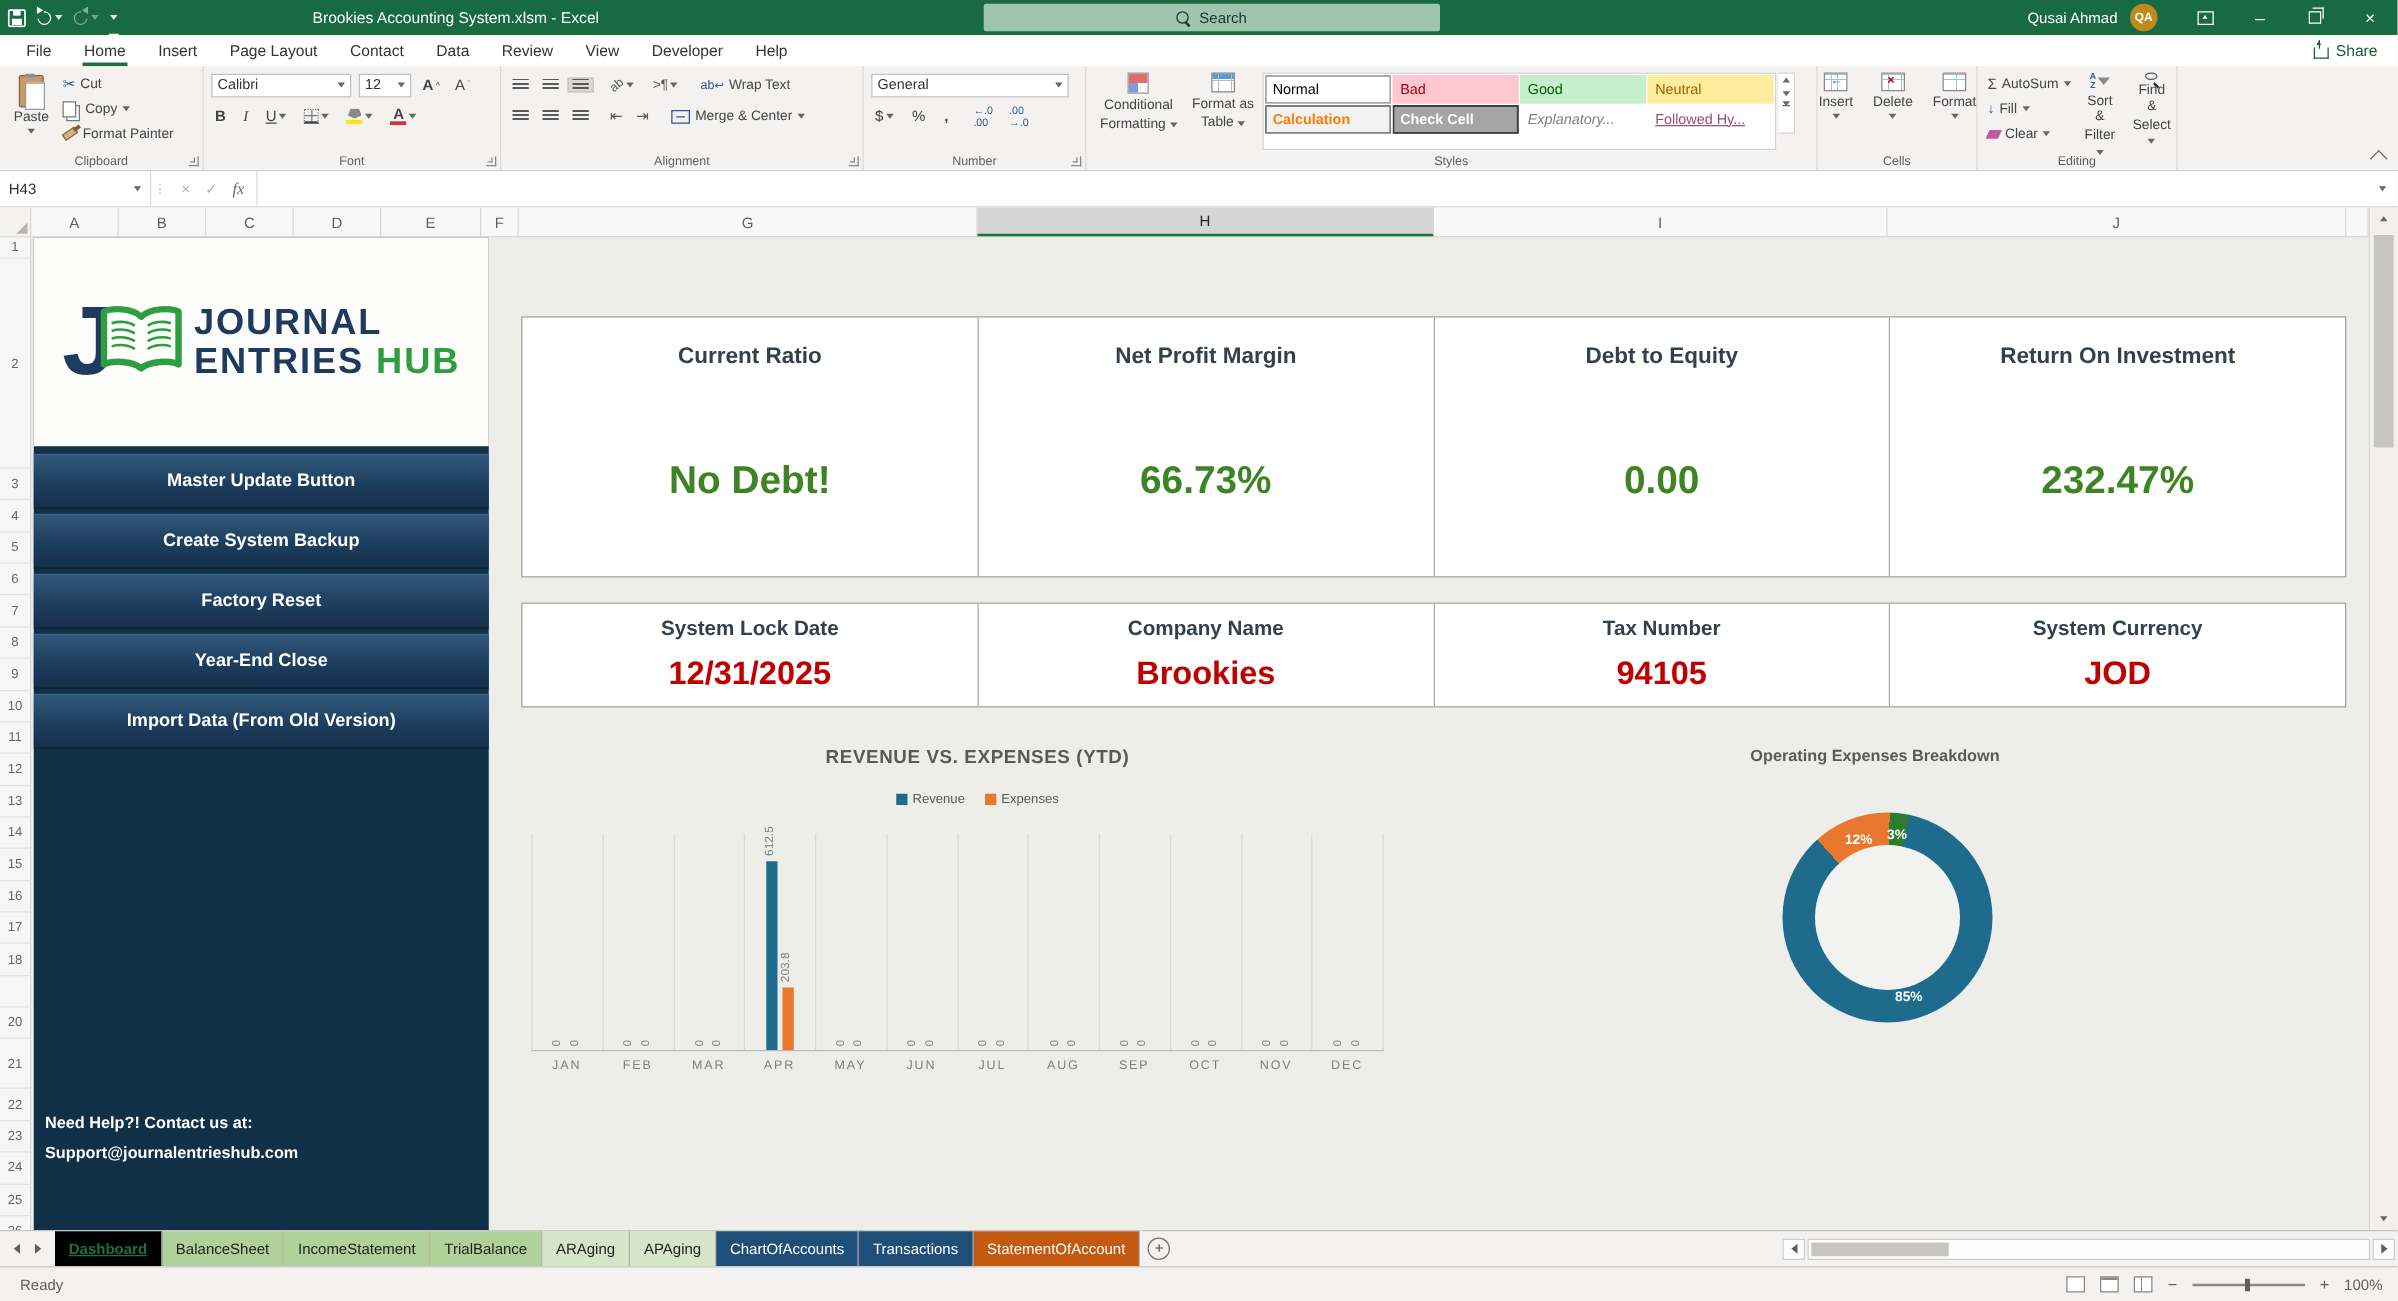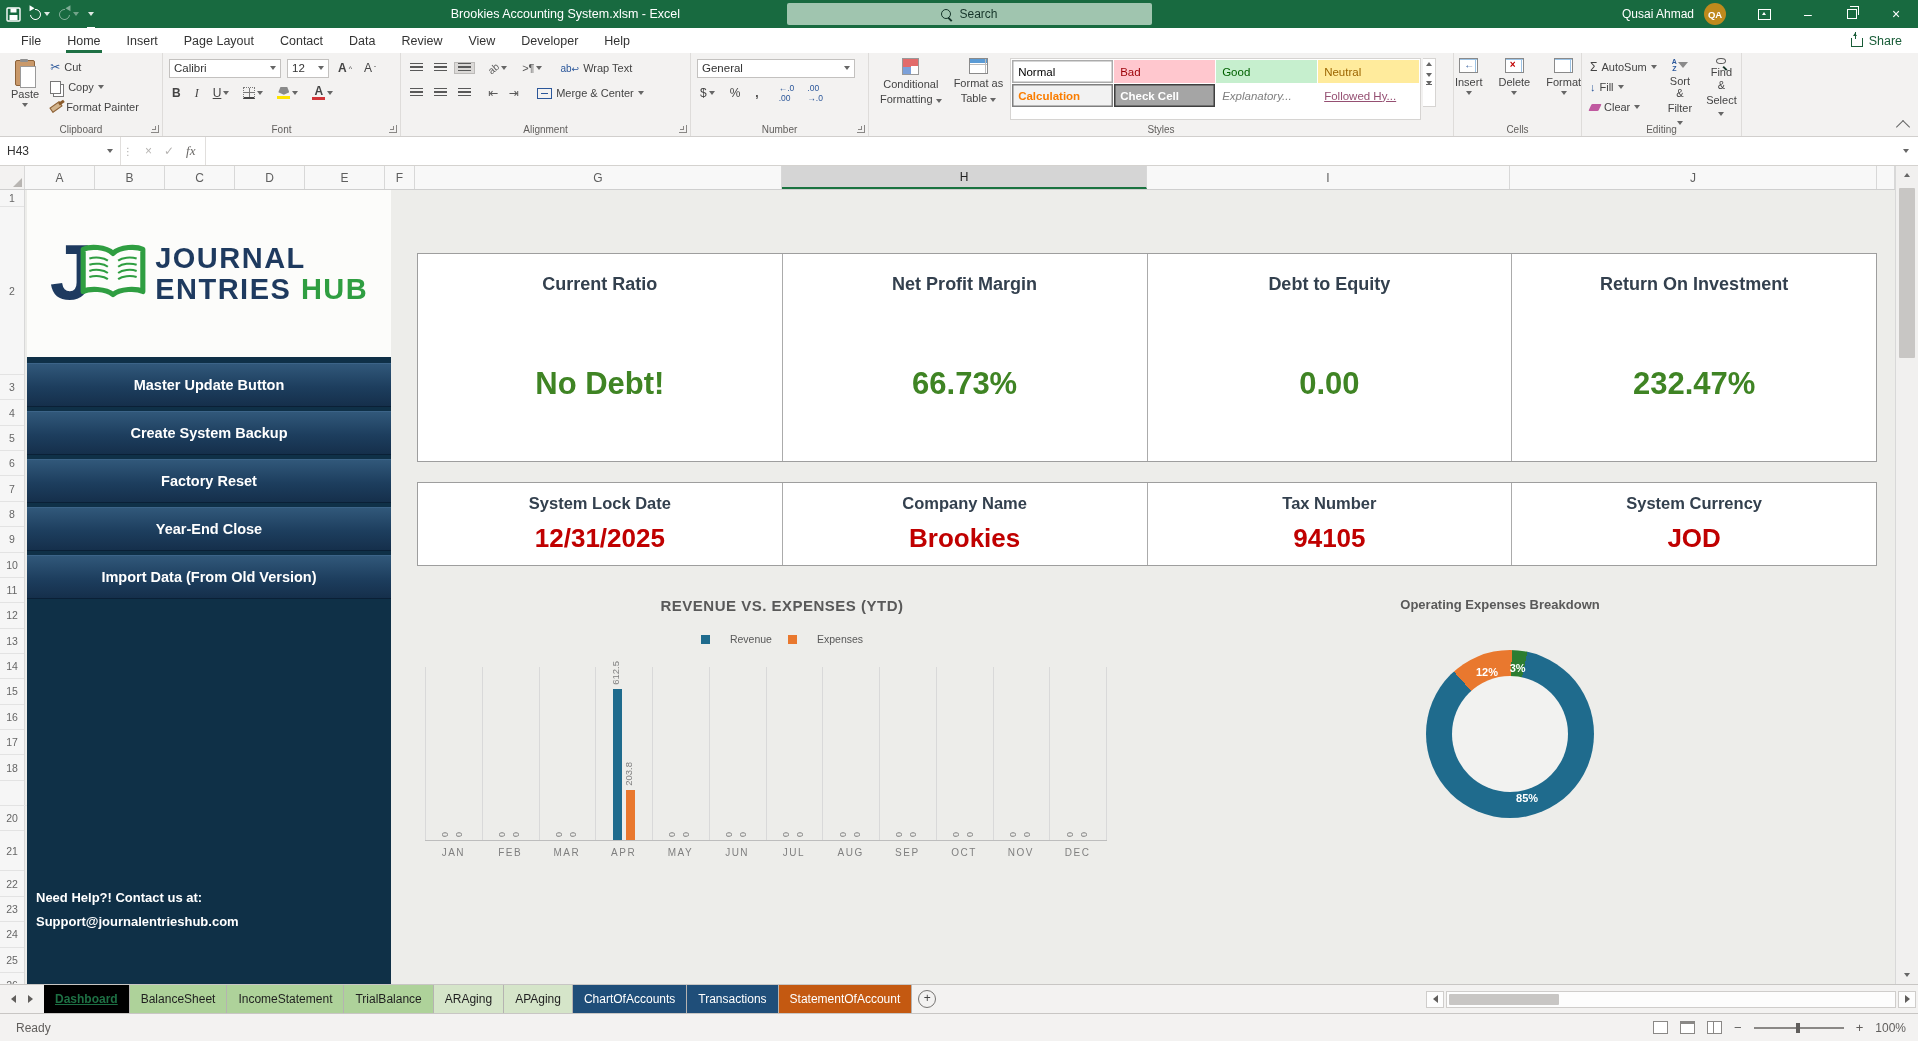--- a/index.html
+++ b/index.html
@@ -11,21 +11,21 @@
   .titlebar{position:absolute;left:0;top:0;width:100%;height:28px;background:#186a40;color:#fff}
   .qat{position:absolute;left:6px;top:0;height:28px;display:flex;align-items:center;gap:9px}
   .tb-btn{height:22px;display:flex;align-items:center;justify-content:center;gap:3px;color:#fff}
   .dim{opacity:.45}
   .caret-w{width:0;height:0;border-left:3px solid transparent;border-right:3px solid transparent;border-top:4px solid #dfe9e3;display:inline-block}
   .arc{width:9px;height:9px;border:1.6px solid #fff;border-radius:50%;border-left-color:transparent;transform:rotate(40deg);position:relative;display:inline-block}
   .arc::after{content:"";position:absolute;left:-4px;top:-3px;border:3px solid transparent;border-bottom:5px solid #fff;transform:rotate(50deg)}
   .arc.flip{transform:scaleX(-1) rotate(40deg)}
   .qat-custom{display:flex;flex-direction:column;align-items:center;gap:1px}
   .qat-custom .bar{width:8px;height:1px;background:#fff}
-  .tb-title{position:absolute;left:250px;top:0;width:430px;height:16px;line-height:28px;text-align:right;font-size:12.5px;white-space:nowrap}
+  .tb-title{position:absolute;left:250px;top:0;width:430px;height:16px;line-height:28px;text-align:left;font-size:12.5px;white-space:nowrap}
   .tb-search{position:absolute;left:787px;top:3px;width:365px;height:22px;background:#a0c5af;border-radius:2px;
              display:flex;align-items:center;justify-content:center;gap:8px;color:#16352a;font-size:12px}
   .mag{width:8px;height:8px;border:1.5px solid #16352a;border-radius:50%;position:relative;display:inline-block}
   .mag::after{content:"";position:absolute;left:7px;top:7px;width:1.6px;height:5px;background:#16352a;transform:rotate(-45deg)}
   .tb-right{position:absolute;right:0;top:0;height:28px;display:flex;align-items:center}
   .tb-user{font-size:12px;margin-right:10px}
   .avatar{width:22px;height:22px;border-radius:50%;background:#bf8a1d;color:#fff;font-size:9.5px;font-weight:bold;
           display:flex;align-items:center;justify-content:center;margin-right:16px}
   .winbtn{width:44px;height:28px;display:flex;align-items:center;justify-content:center;font-size:14px;color:#fff}
   .restore-ico{width:8px;height:8px;border:1px solid #fff;position:relative;display:inline-block}
@@ -122,21 +122,21 @@
   #kpi1 .kpi-title{margin-top:20px;font-size:18px}
   #kpi1 .kpi-value{top:112px;font-size:31px;color:#3f8424}
   #kpi2 .kpi-title{margin-top:11px;font-size:16.5px}
   #kpi2 .kpi-value{top:40px;font-size:26px;color:#c00000}
 
   .chartblock{position:absolute}
   .chart-title{position:absolute;left:0;right:0;text-align:center;font-weight:bold;color:#595959}
   .bar-title{top:12px;font-size:15px;letter-spacing:.5px}
   .donut-title{top:12px;font-size:13px}
   .chart-legend{position:absolute;left:0;right:0;top:48px;display:flex;justify-content:center;gap:16px;font-size:10.5px;color:#595959;align-items:center}
-  .leg-item{display:flex;align-items:center;gap:20px}
+  .leg-item{display:flex;align-items:center;gap:4px}
   .leg-sq{width:9px;height:9px;display:inline-block}
   .plot{position:absolute;left:8px;top:82px;width:682px;height:173px}
   .gridline{position:absolute;top:0;width:1px;height:100%;background:#d9d9d9}
   .baseline{position:absolute;left:0;right:0;bottom:-1px;height:1px;background:#bdbdbd}
   .bar{position:absolute;bottom:0}
   .vlab{position:absolute;writing-mode:vertical-rl;transform:rotate(180deg);font-size:9.5px;color:#7f7f7f;line-height:1}
   .zlab{position:absolute;bottom:3px;writing-mode:vertical-rl;transform:rotate(180deg);font-size:9px;color:#7f7f7f;line-height:1}
   .mon{position:absolute;top:180px;text-align:center;font-size:10px;letter-spacing:1.5px;color:#7f7f7f}
 
   .ring{position:absolute;left:206px;top:65px;width:168px;height:168px;border-radius:50%}

